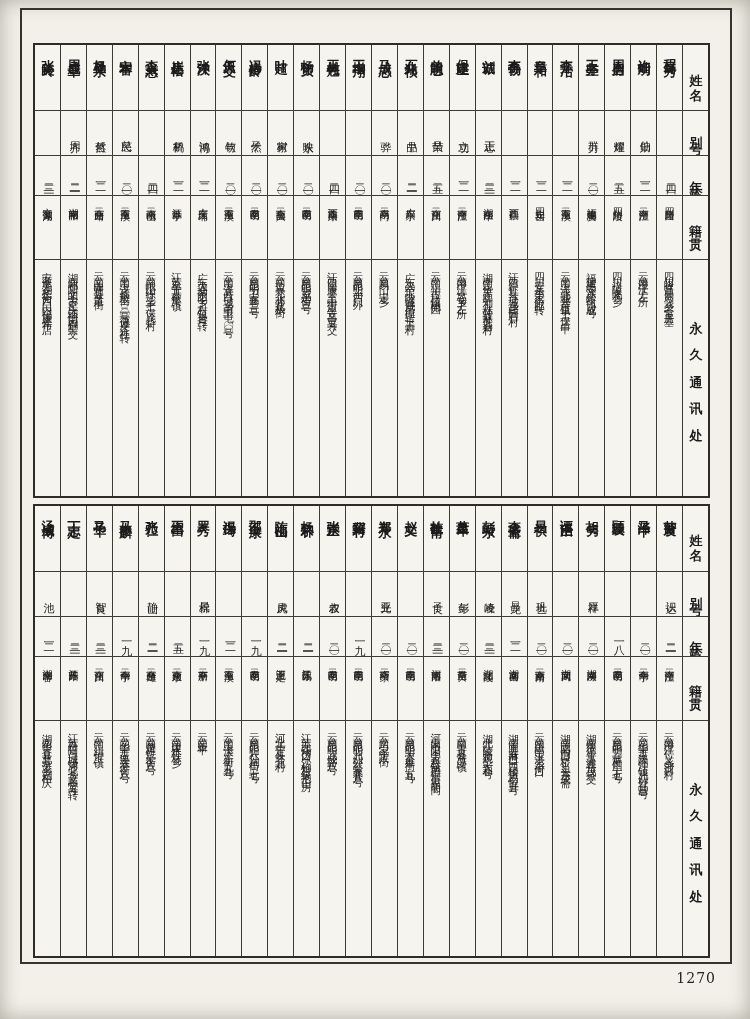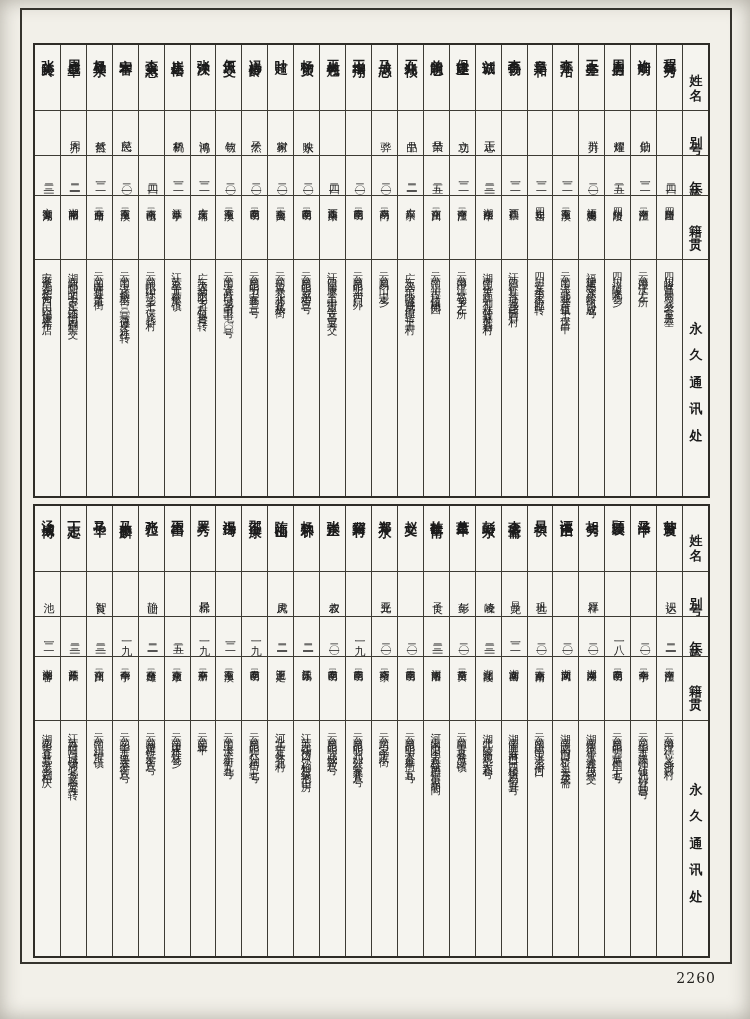--- a/index.html
+++ b/index.html
@@ -949,14 +949,14 @@
           </div>
           <div class="cell native">
             <span class="vtext">湖南华容</span>
           </div>
           <div class="cell addr">
             <span class="vtext">湖南华容县北景港乡刘梧庆</span>
           </div>
         </div>
       </div>
   </div>
-  <div class="page-number">2260</div>
+  <div class="page-number">1270</div>
 </div>
 
 </body></html>

